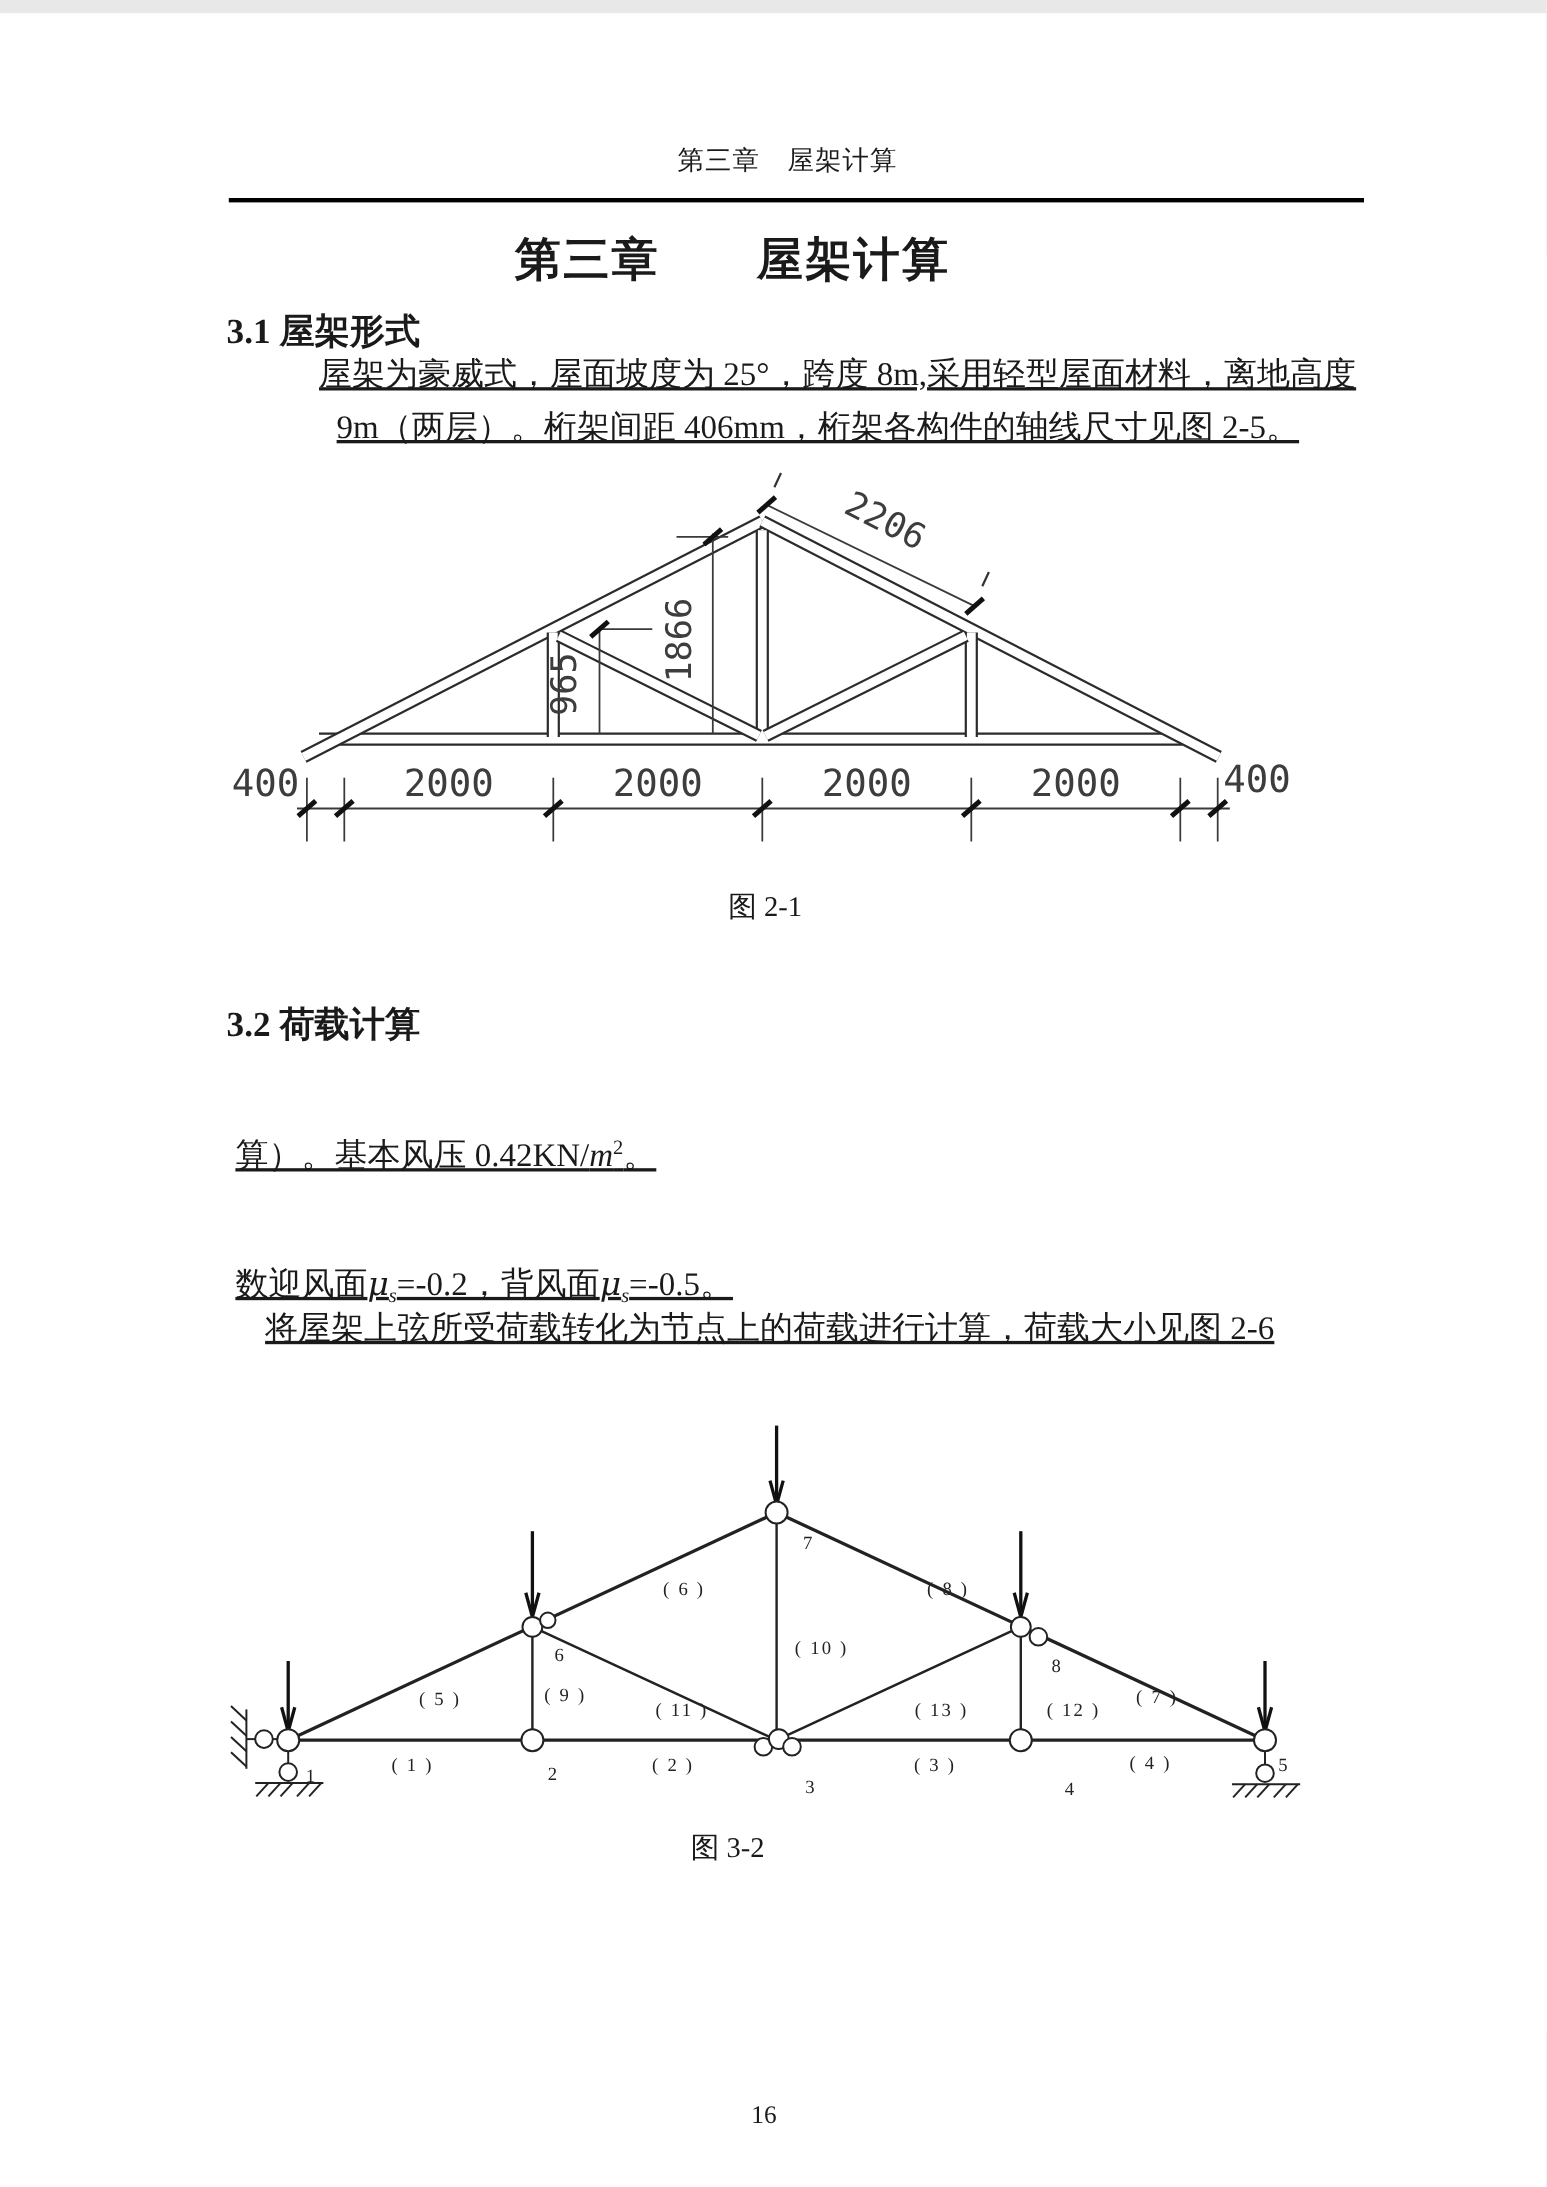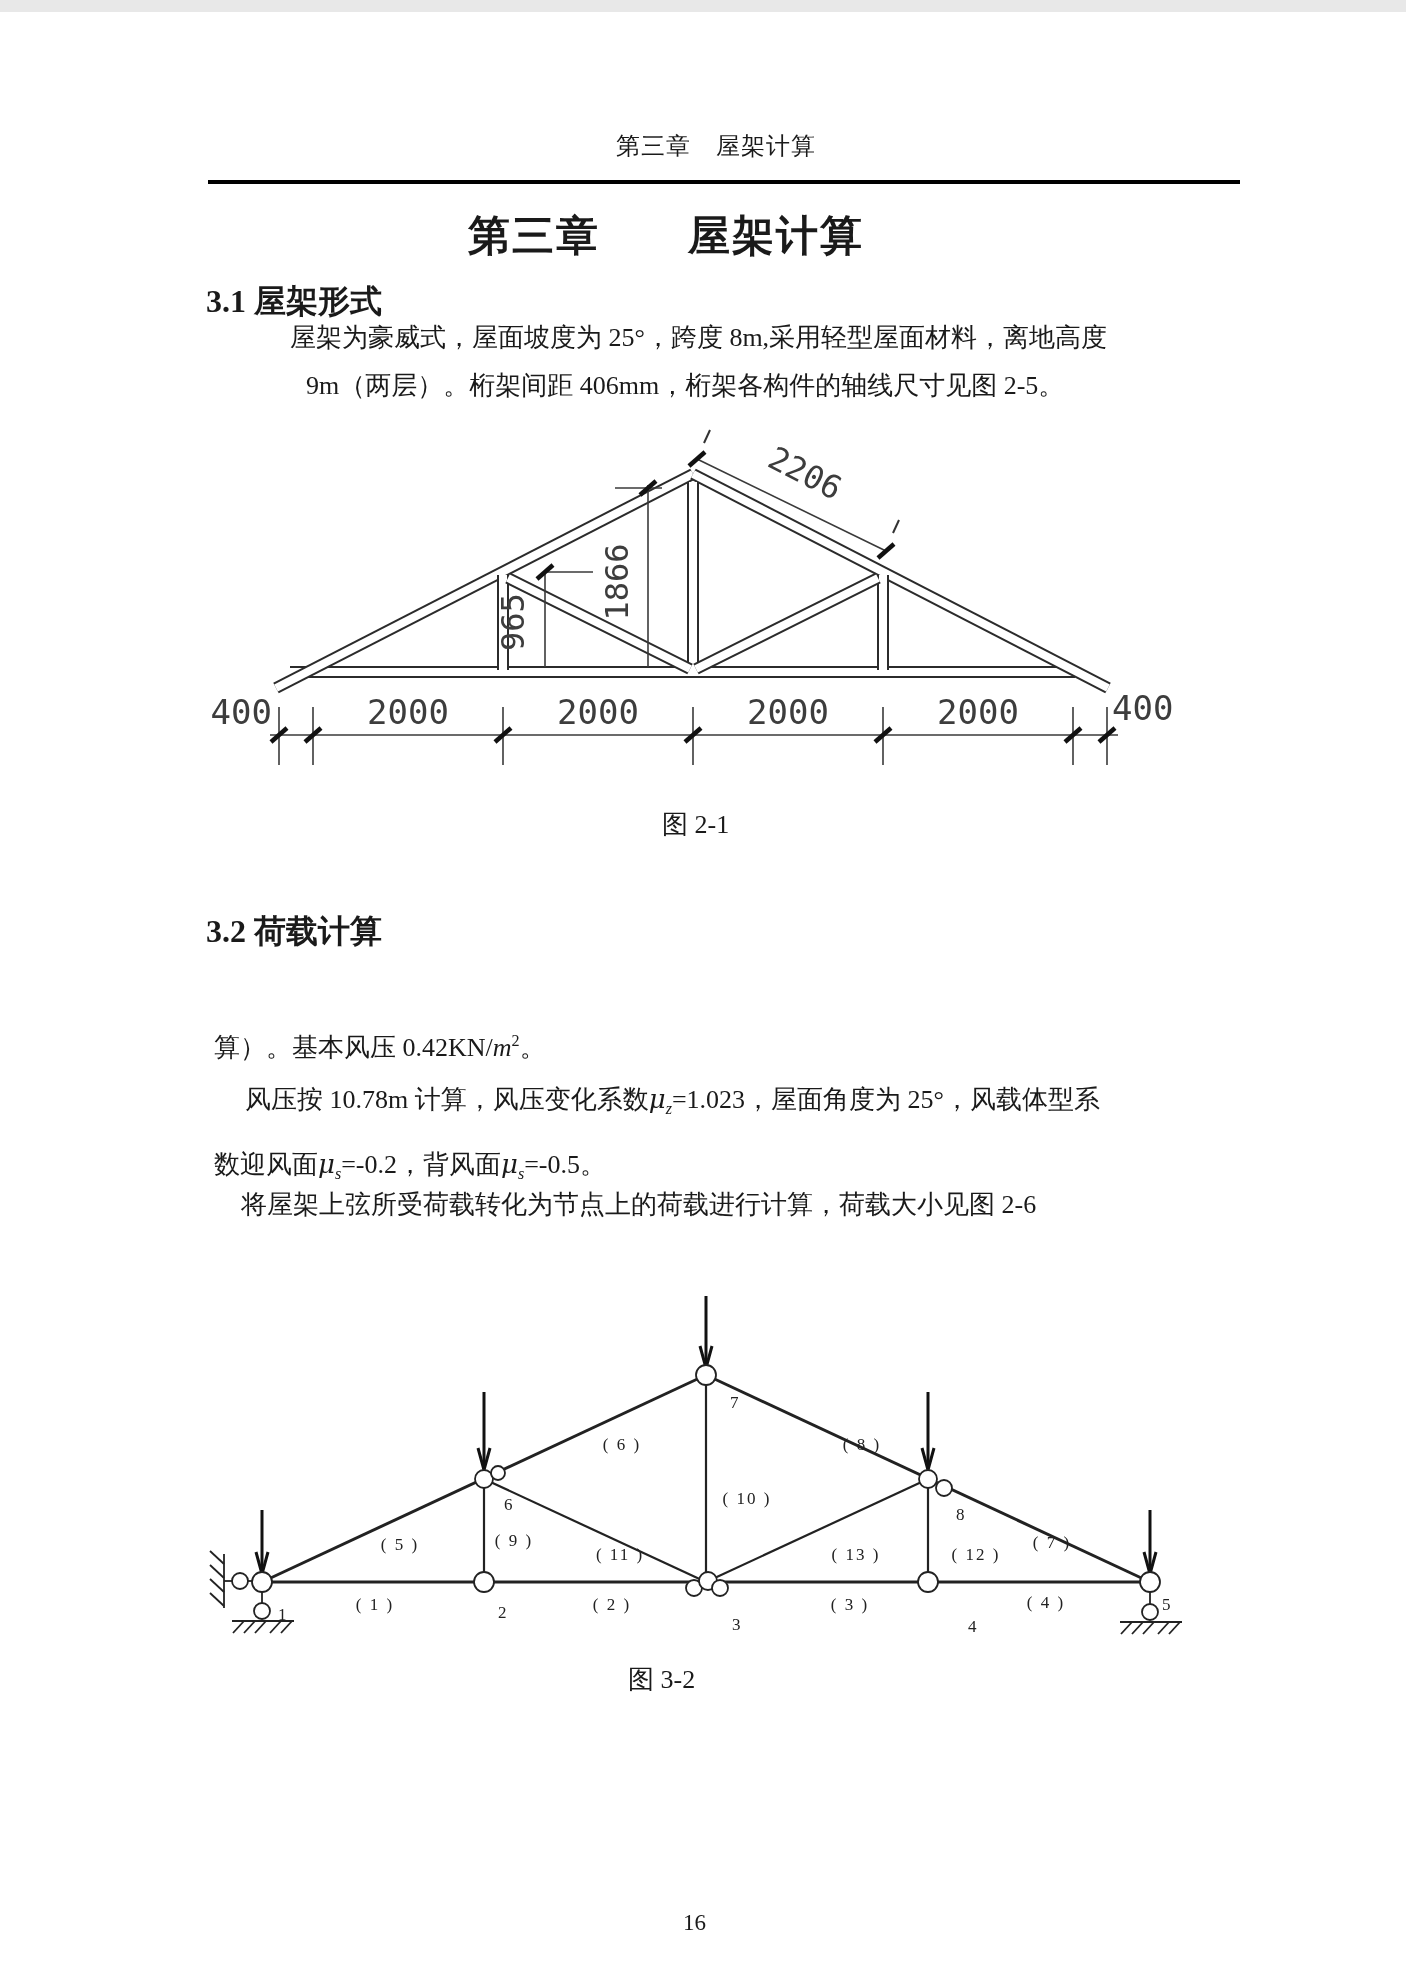--- a/index.html
+++ b/index.html
@@ -3,21 +3,21 @@
 <meta charset="utf-8">
 <style>
   html,body{margin:0;padding:0;background:#e8e8e8;}
   .page{position:relative;width:1406px;height:1988px;margin:12px auto;background:#ffffff;
         font-family:"Liberation Serif","DejaVu Serif",serif;color:#1a1a1a;overflow:hidden;}
   .abs{position:absolute;white-space:nowrap;}
   .hdr{font-size:24px;letter-spacing:1px;}
   .rule{position:absolute;background:#000;}
   .title{font-size:42px;font-weight:bold;letter-spacing:2px;}
   .h2{font-size:32px;font-weight:bold;}
-  .body-line{font-size:26px;}
+  .body-line{font-size:30px;text-decoration:underline;}
   .cap{font-size:26px;}
   .pageno{font-size:23px;}
   .it{font-style:italic;}
   .mu{font-style:italic;font-family:"DejaVu Serif",serif;}
   sup{font-size:0.62em;vertical-align:super;line-height:0;}
   sub{font-size:0.62em;vertical-align:sub;line-height:0;font-style:italic;}
   svg{position:absolute;overflow:visible;}
   .mem{stroke:#2b2b2b;}
   .thin{stroke:#3a3a3a;stroke-width:1.6;fill:none;}
   .tick{stroke:#111;stroke-width:4.5;}
@@ -113,21 +113,20 @@
   </svg>
 
   <div class="abs cap" style="left:662px;top:795px">图 2-1</div>
 
   <div class="abs h2" style="left:206px;top:898px">3.2 荷载计算</div>
 
 
 
   <div class="abs body-line" style="left:214px;top:1018px"><span>算）。基本风压 0.42KN/</span><span class="it">m</span><sup>2</sup><span>。</span></div>
 
-  <div class="abs body-line" style="left:245px;top:1070px"><span>风压按 10.78m 计算，风压变化系数</span><span class="mu">μ</span><sub>z</sub><span>=1.023，屋面角度为 25°，风载体型系</span></div>
 
   <div class="abs body-line" style="left:214px;top:1135px"><span>数迎风面</span><span class="mu">μ</span><sub>s</sub><span>=-0.2，背风面</span><span class="mu">μ</span><sub>s</sub><span>=-0.5。</span></div>
 
   <div class="abs body-line" style="left:241px;top:1175px">将屋架上弦所受荷载转化为节点上的荷载进行计算，荷载大小见图 2-6</div>
 
   <svg style="left:140px;top:1260px" width="1120" height="380" viewBox="140 1260 1120 380">
 
     <g>
       <line class="t2" x1="262" y1="1570" x2="1150" y2="1570"></line>
       <line class="t2" x1="262" y1="1570" x2="706" y2="1363"></line>

